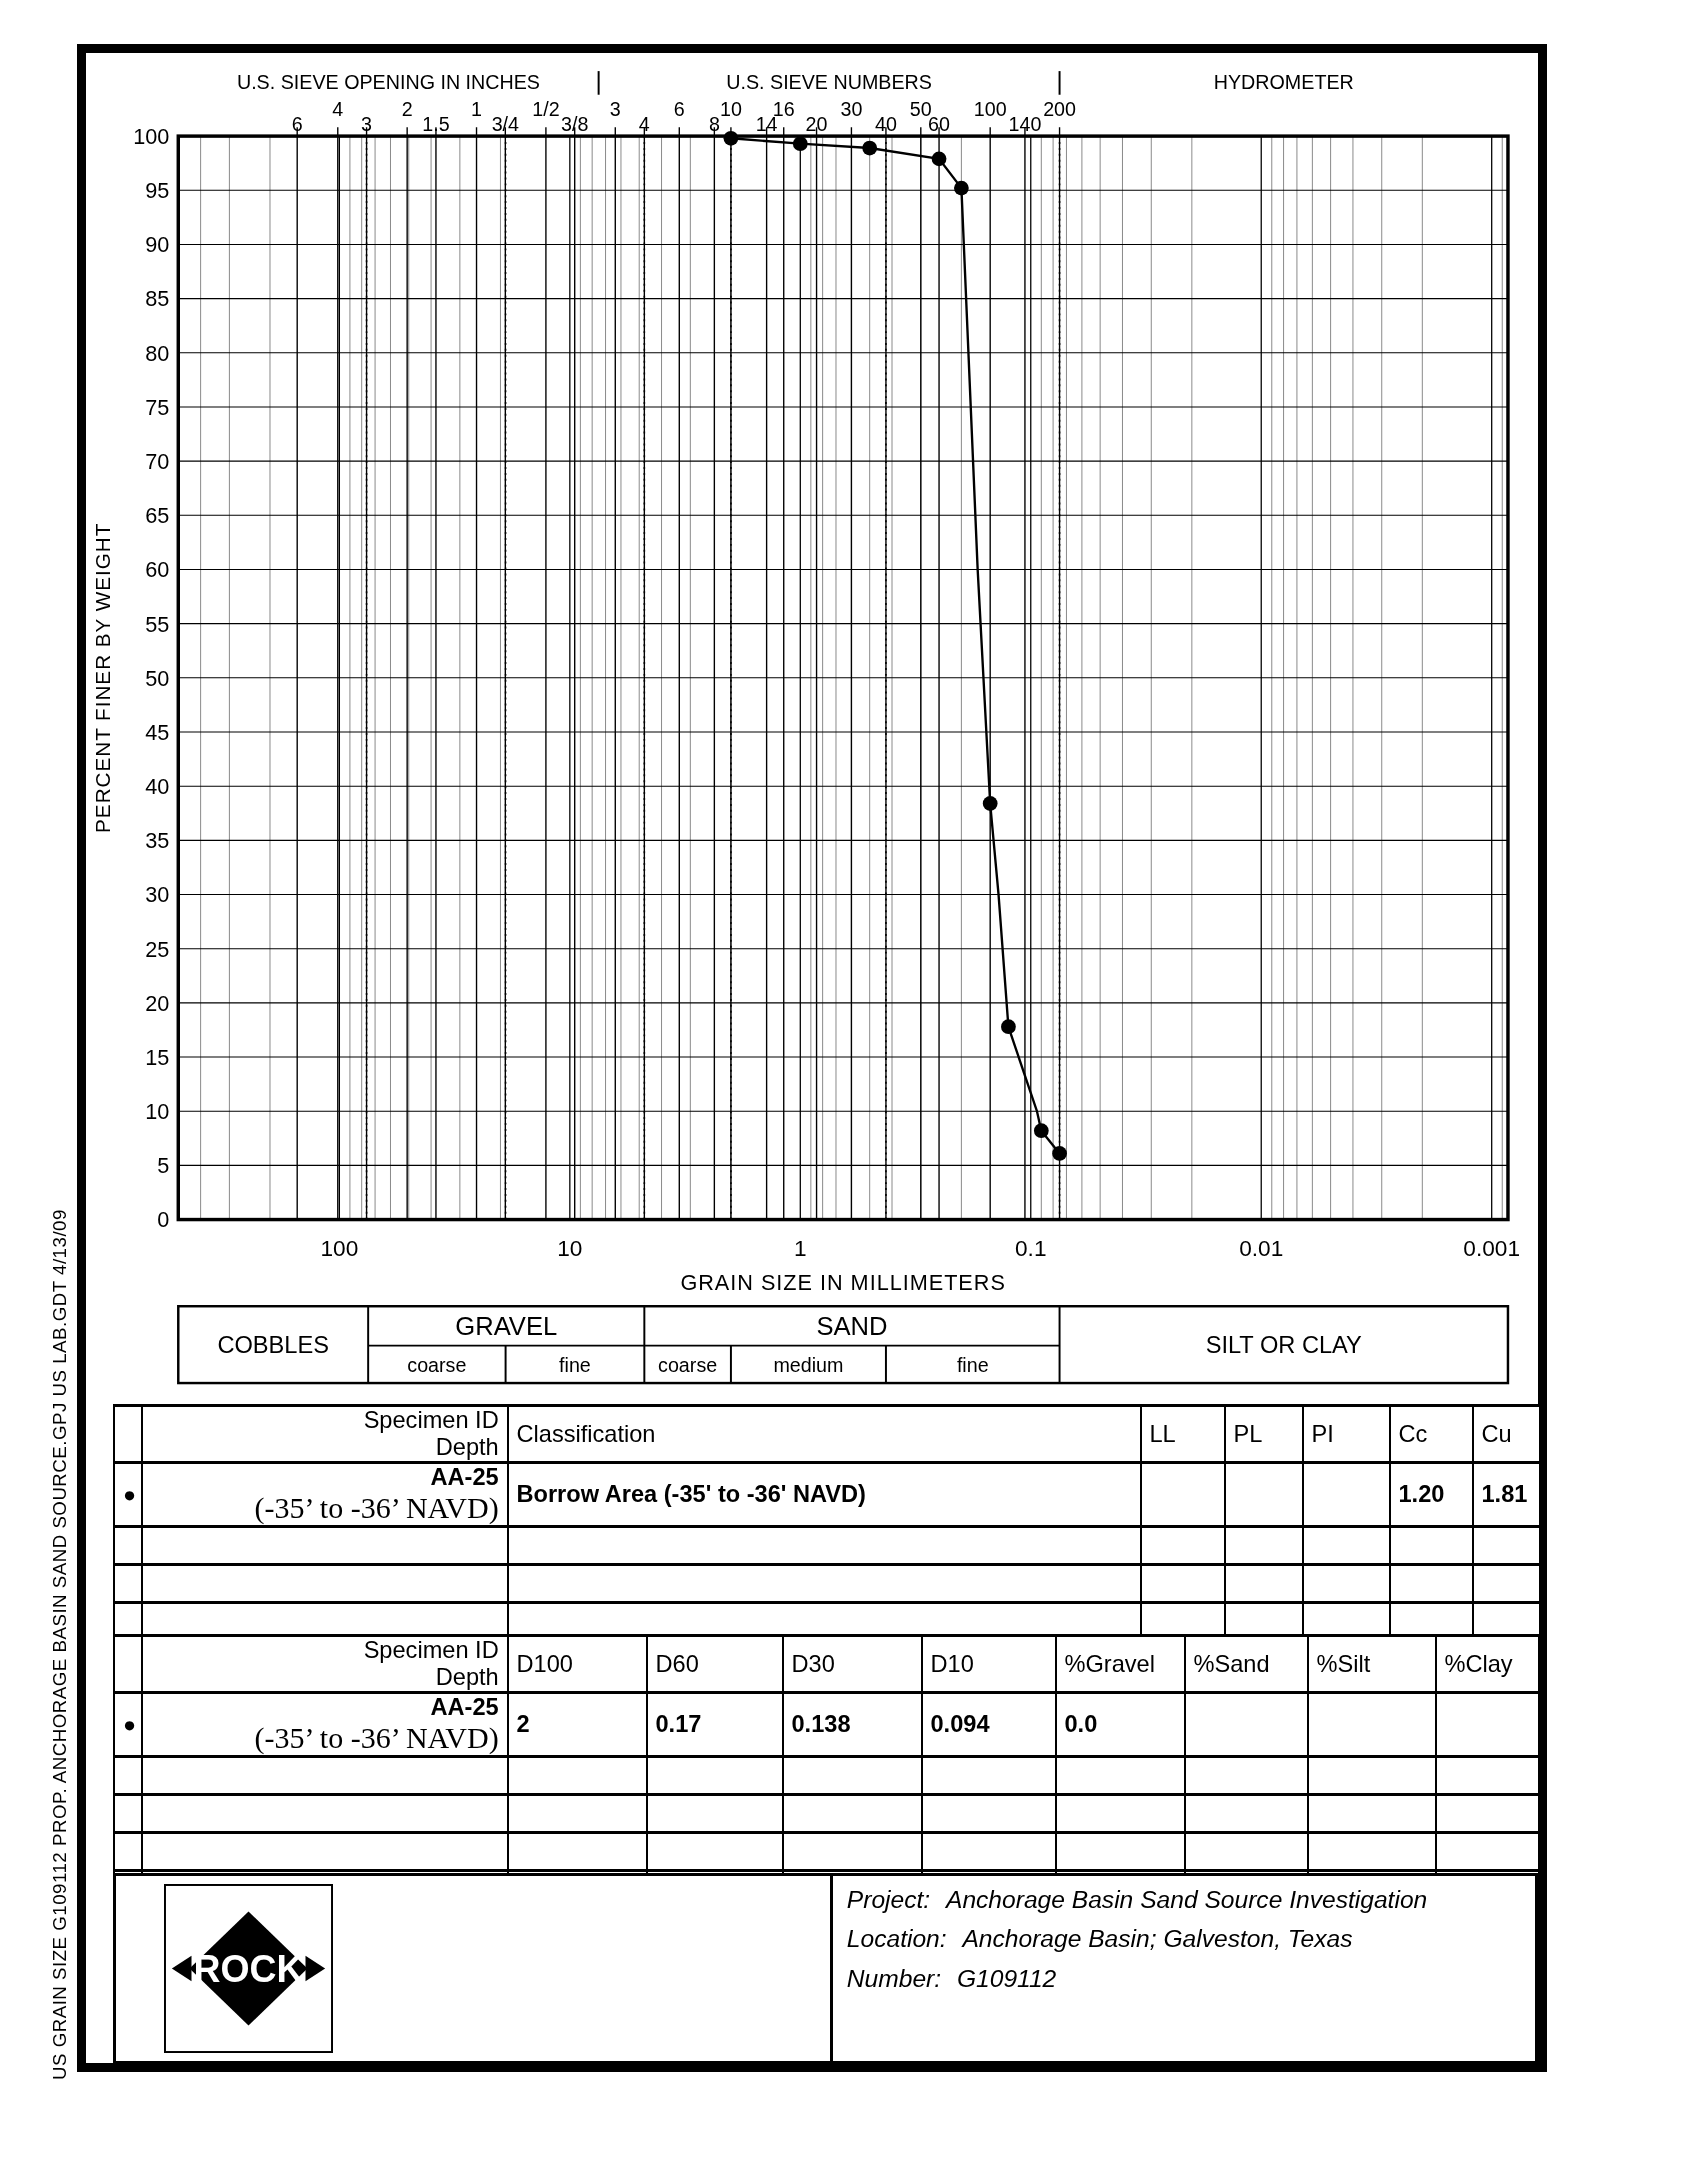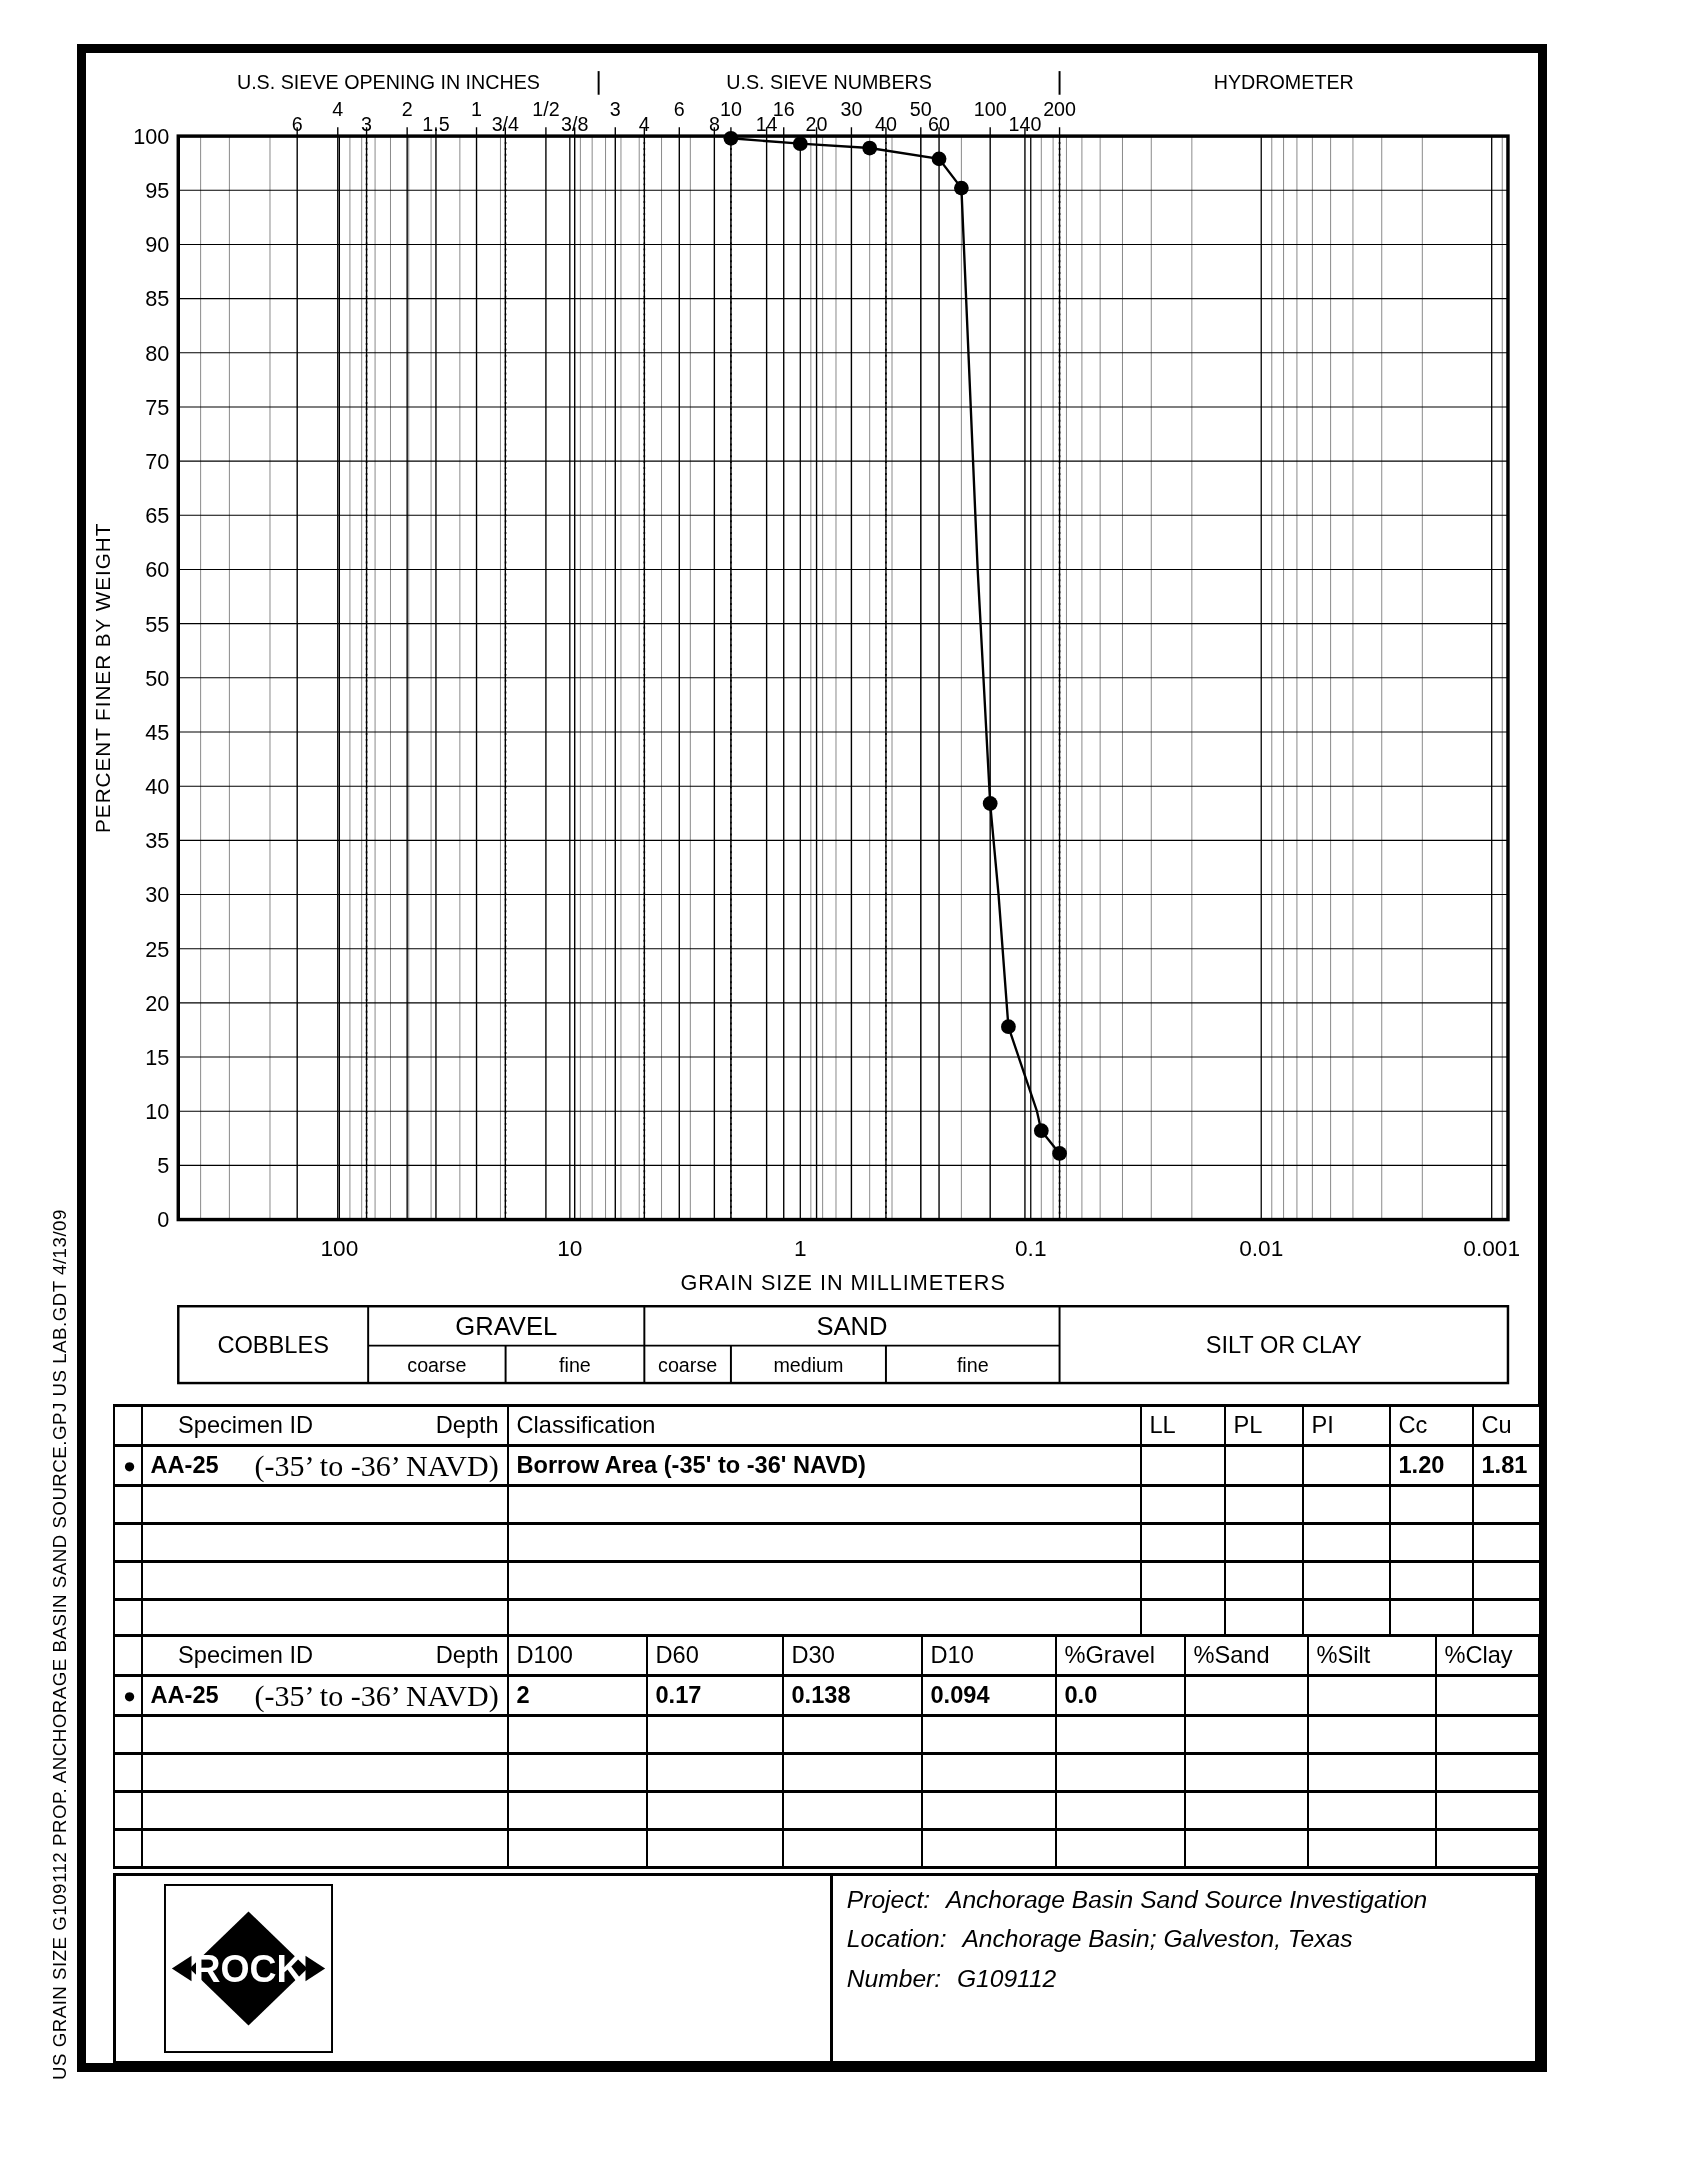--- a/index.html
+++ b/index.html
@@ -19,21 +19,21 @@
     border-left:2px solid #000;border-right:2px solid #000;
     border-top:3px solid #000;border-bottom:3px solid #000;
     padding:0 7.9px;font-size:23.6px;height:35px;overflow:hidden;white-space:nowrap;
   }
   table.dtable tr.hdr td{height:37px;}
   table.dtable tr.data td{height:37px;}
   td.c{}
   .b{font-weight:bold;}
   td.sym{padding:0;text-align:center;}
   .bullet{font-size:21.7px;line-height:1;}
-  .sidep{display:flex;justify-content:space-between;align-items:center;}
+  .sidep{display:flex;justify-content:space-between;align-items:flex-end;flex-direction:column;}
   .sidep .lpad{margin-left:27.6px;}
   .depth{font-family:"Liberation Serif",serif;font-size:30px;}
   
   #footer{position:absolute;left:113px;top:1873px;width:1425px;height:191px;border:3px solid #000;
           box-sizing:border-box;display:flex;background:#fff;}
   #footer-left{width:717px;border-right:3px solid #000;position:relative;box-sizing:border-box;}
   #footer-right{flex:1;position:relative;}
   .logo-box{position:absolute;left:9.9px;top:7.9px;padding-left:38px;}
   .address{position:absolute;left:211px;top:29.6px;font-size:20.7px;line-height:26.6px;}
   .title-bar{height:53px;border-bottom:3px solid #000;text-align:center;font-weight:bold;

